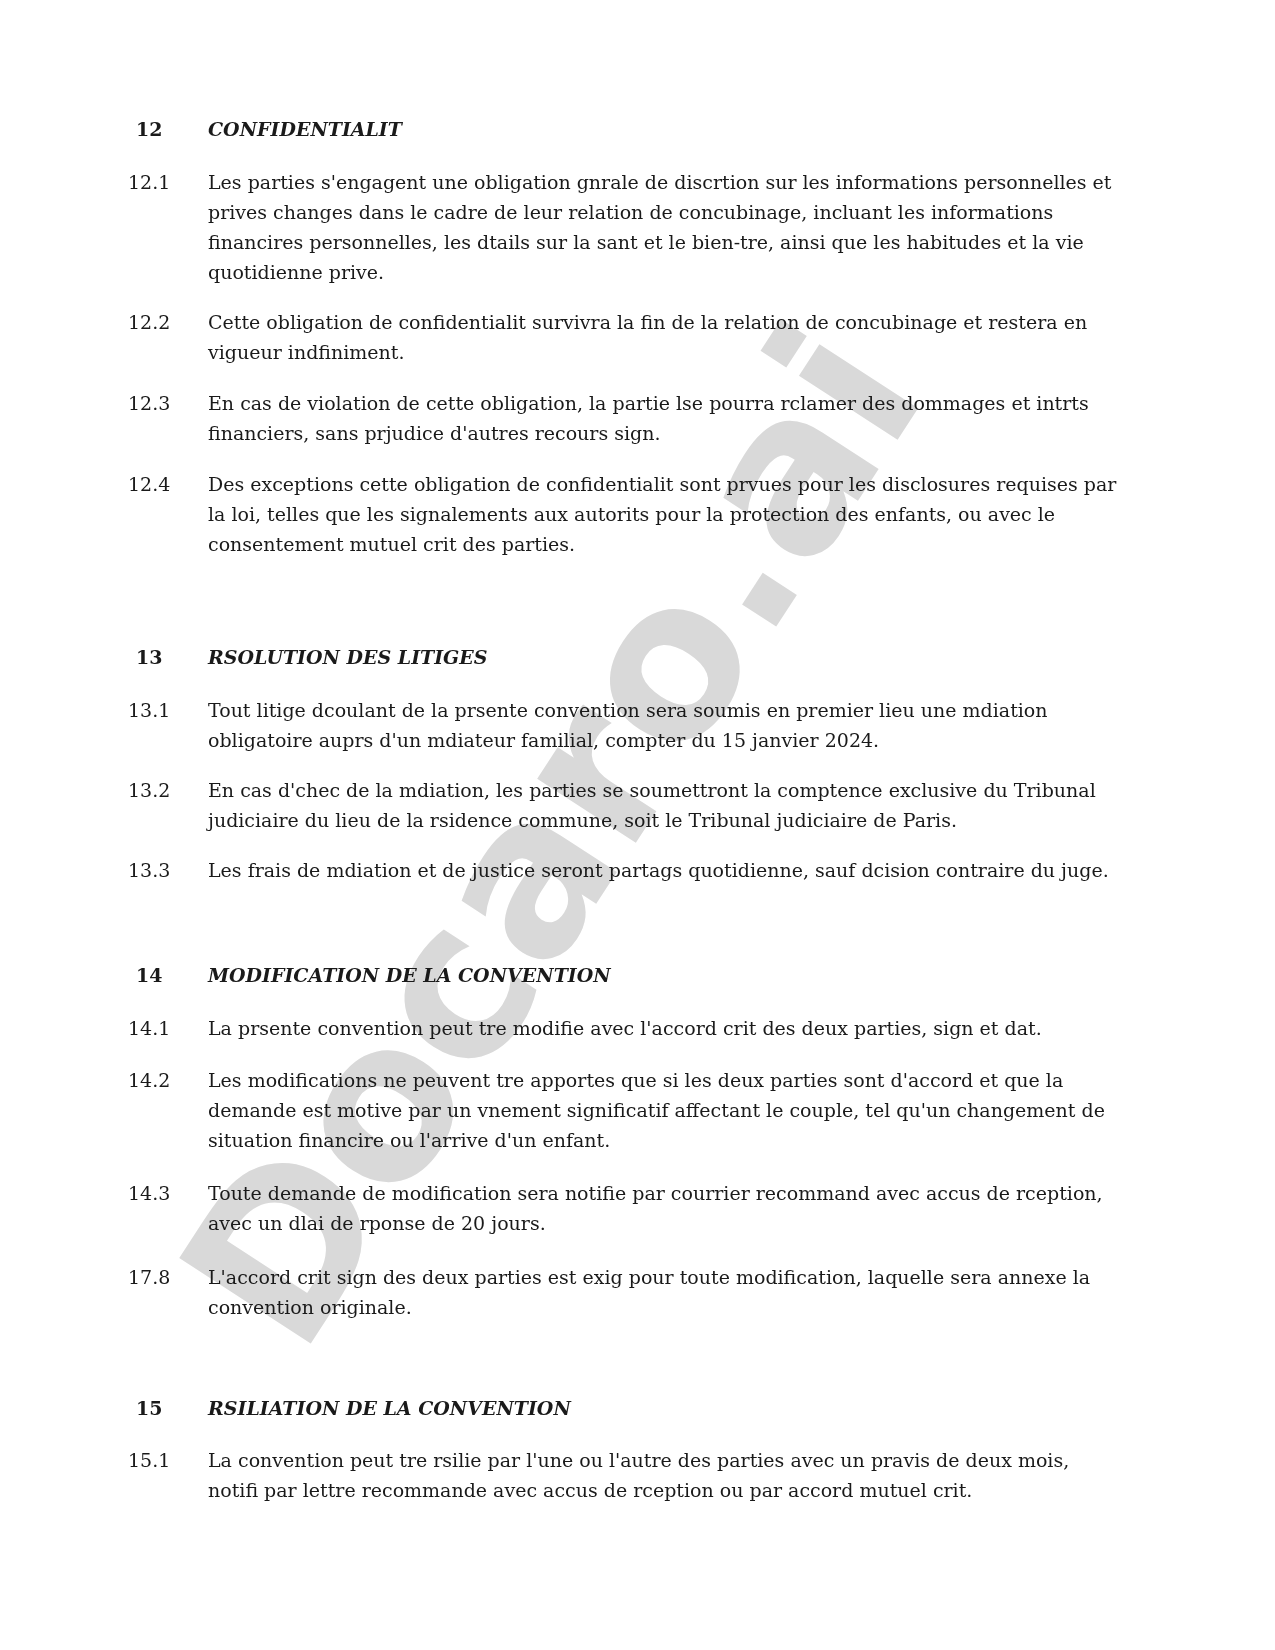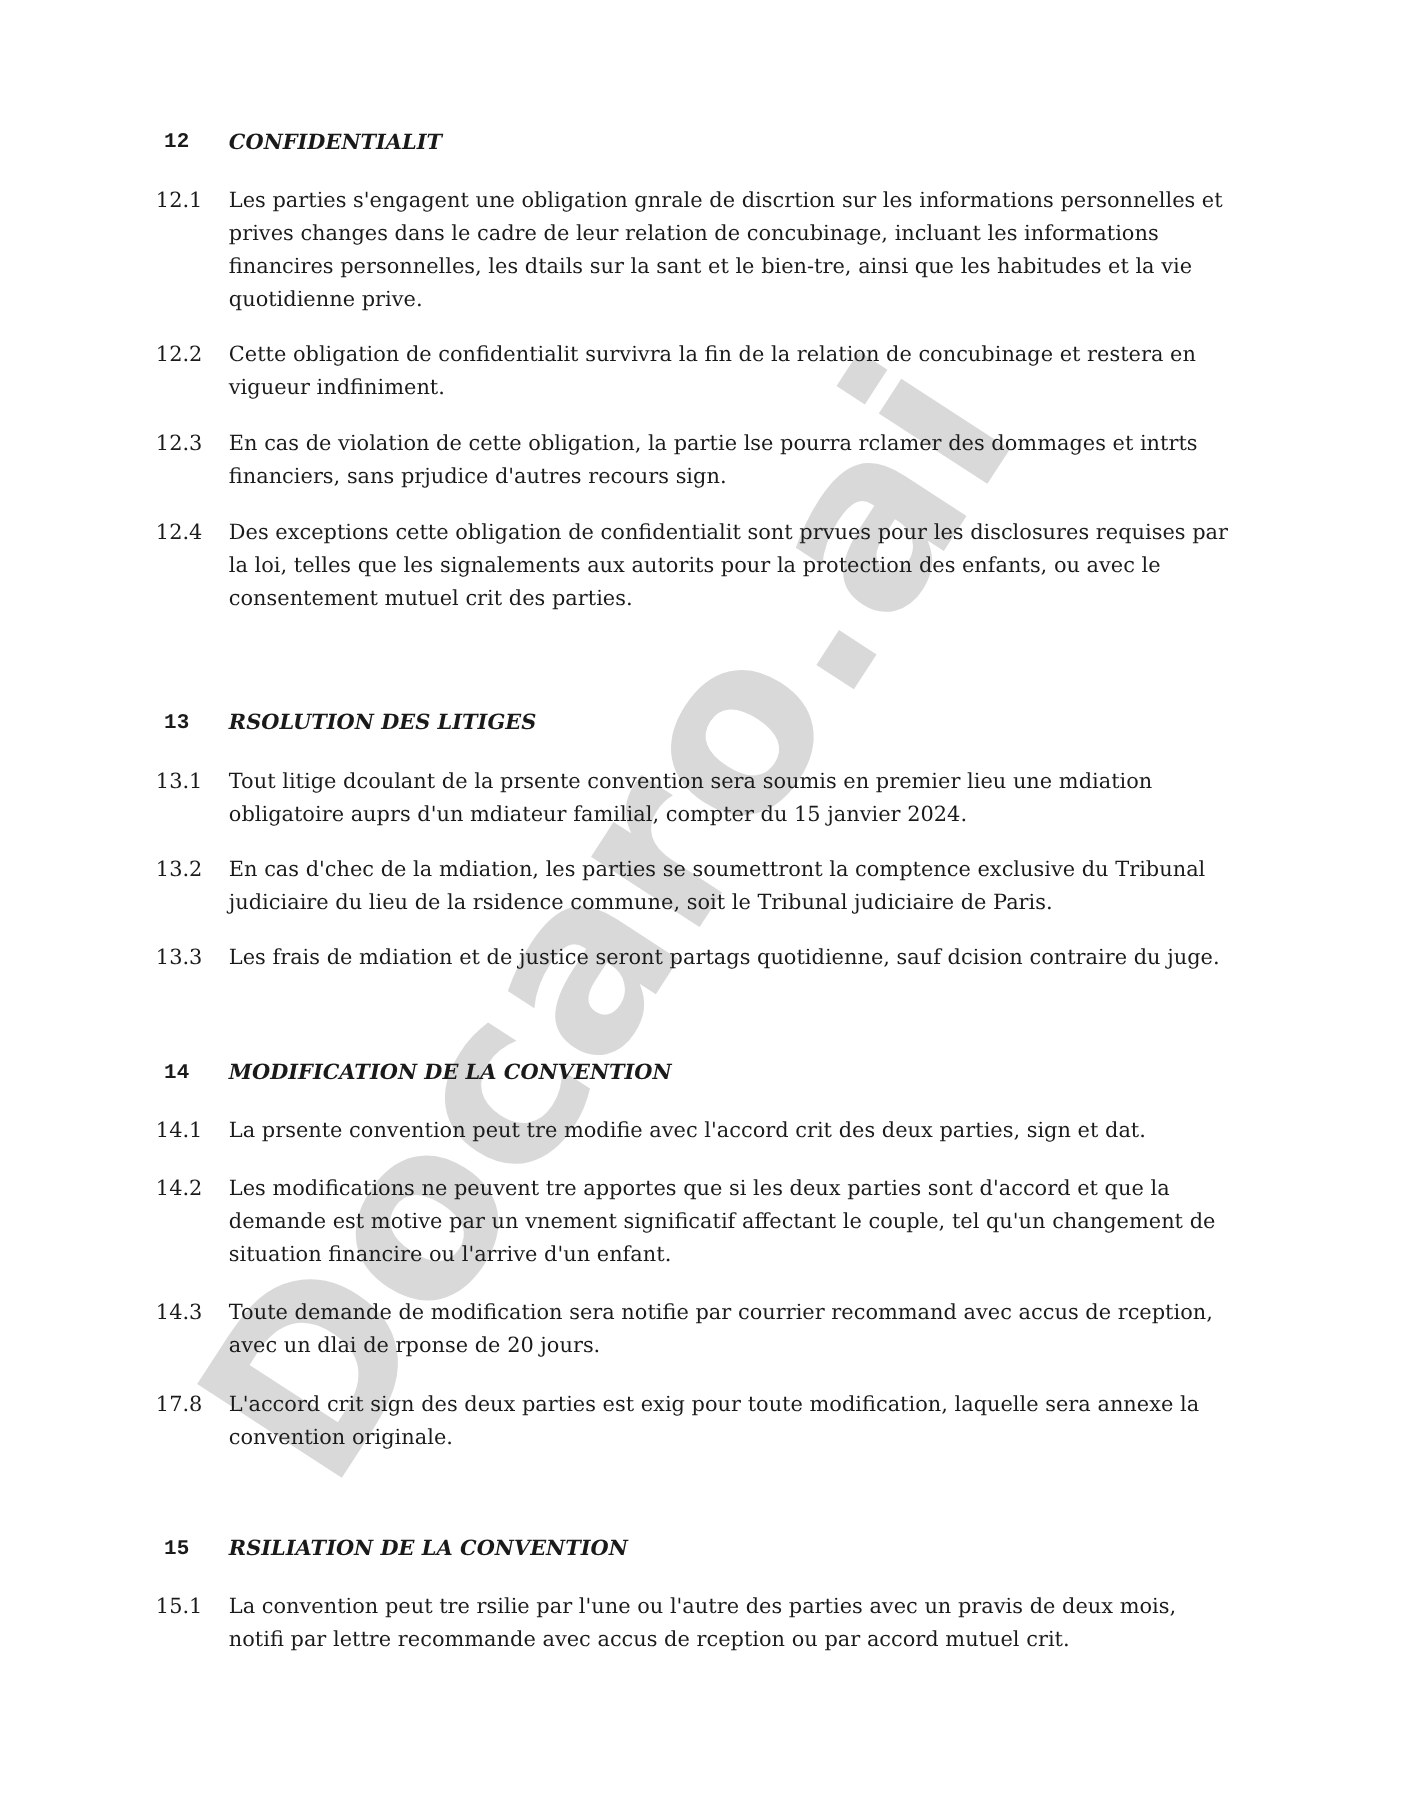--- a/index.html
+++ b/index.html
@@ -3,24 +3,24 @@
 <meta charset="utf-8">
 <style>
   html, body { margin: 0; padding: 0; background: #ffffff; }
   body { width: 1275px; height: 1650px; position: relative; overflow: hidden;
          font-family: "DejaVu Serif", "Liberation Serif", serif; color: #1a1a1a; }
   .page { position: absolute; left: 0; top: 0; width: 1275px; height: 1650px; }
   .watermark { position: absolute; left: 0; top: 0; width: 1275px; height: 1650px;
                pointer-events: none; z-index: 0; }
   .blk { position: absolute; left: 0; width: 1275px; z-index: 1; }
   .heading { font-weight: bold; font-size: 19px; line-height: 30px; }
-  .heading .num { position: absolute; left: 108px; width: 64px; text-align: right; font-family: Liberation Mono, monospace; }
+  .heading .num { position: absolute; left: 136px; width: 64px; text-align: left; }
   .heading .title { position: absolute; left: 208px; white-space: nowrap; font-style: italic; }
   .clause { font-size: 19px; line-height: 30px; }
-  .clause .num { position: absolute; left: 128px; width: 56px; text-align: right; }
+  .clause .num { position: absolute; left: 128px; width: 56px; text-align: left; }
   .clause .text { position: absolute; left: 208px; width: 915px; }
 </style>
 </head>
 <body>
 
 <div class="page">
 
   <svg class="watermark" viewBox="0 0 1275 1650" xmlns="http://www.w3.org/2000/svg">
     <text x="0" y="0" fill="#d9d9d9" font-family="DejaVu Sans, Liberation Sans, sans-serif" font-weight="bold" font-size="215" transform="translate(300,1360) rotate(-57)">Docaro.ai</text>
   </svg>

